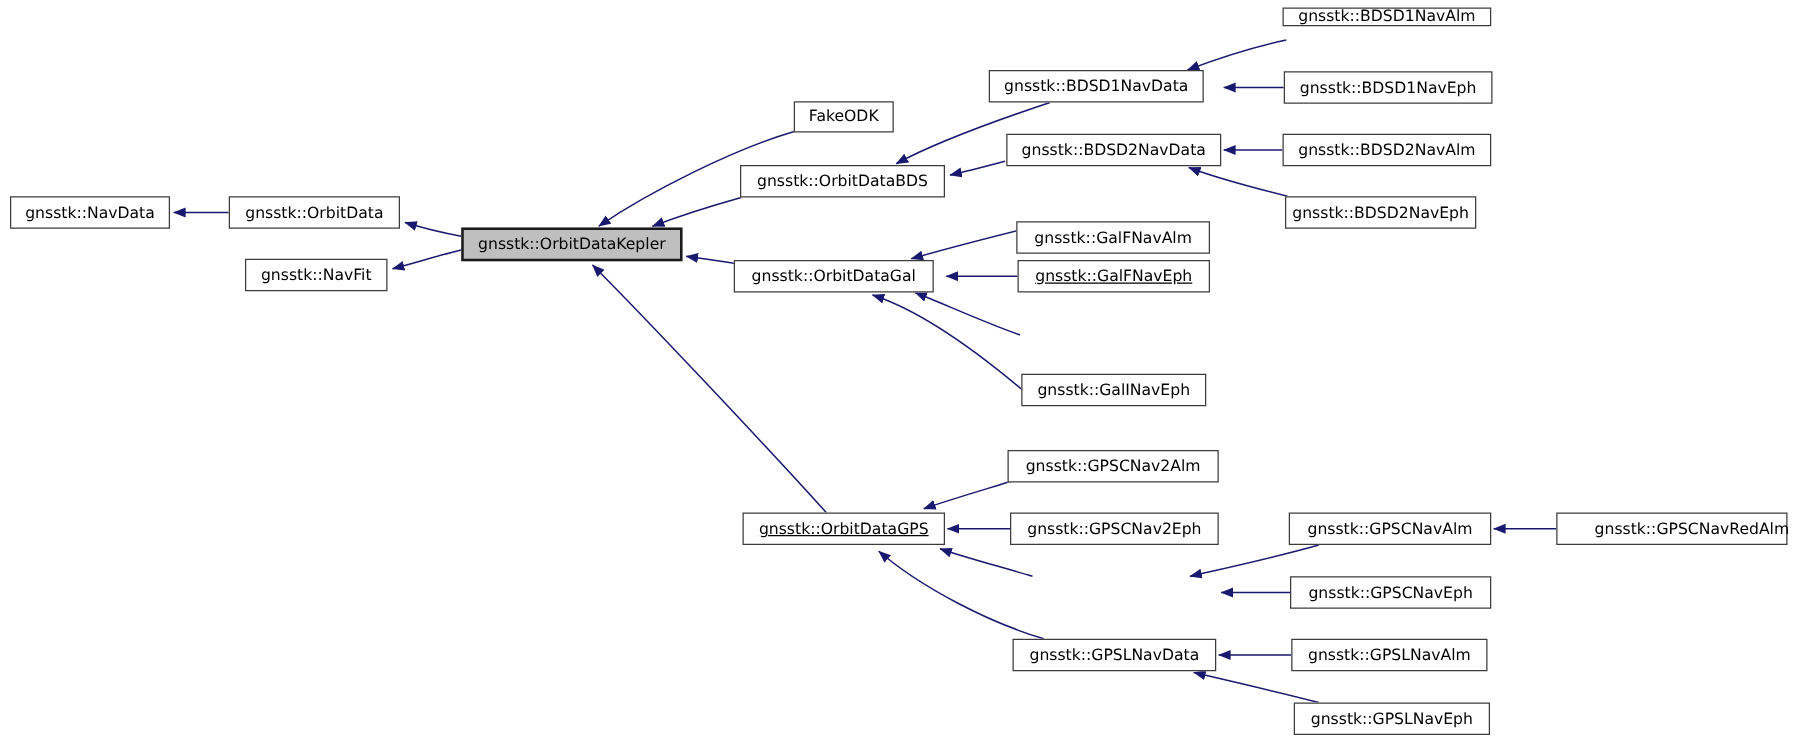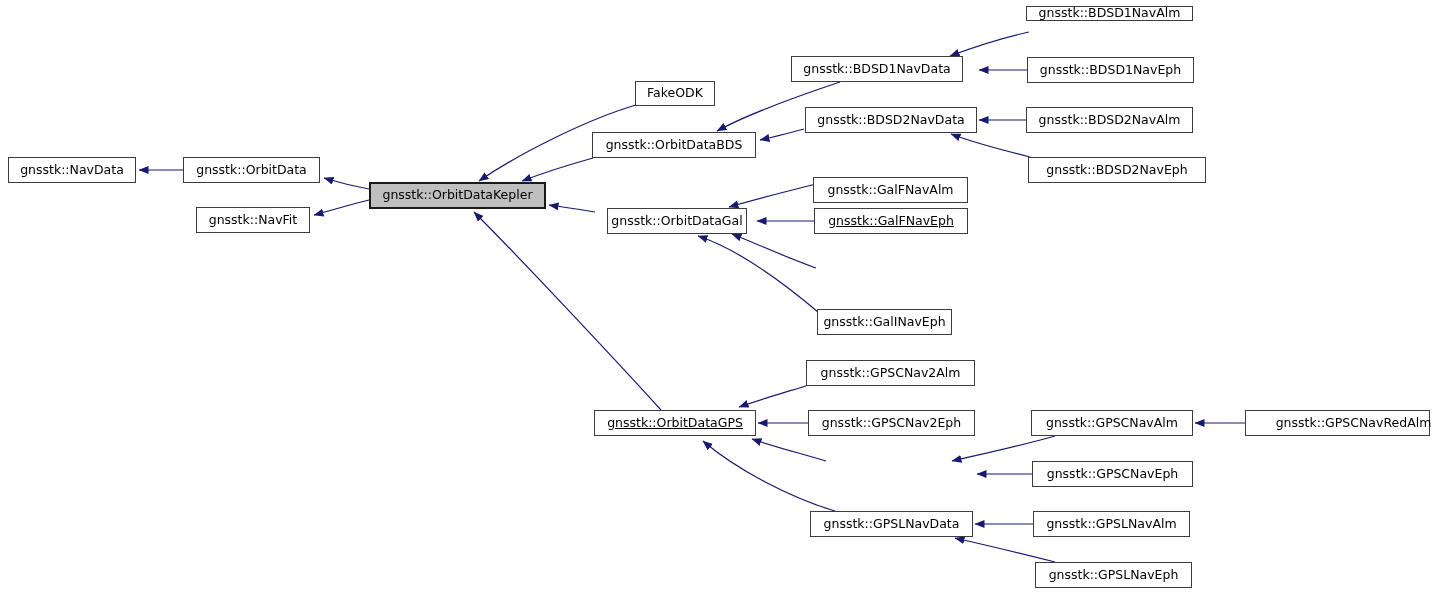--- a/index.html
+++ b/index.html
@@ -88,25 +88,25 @@
     <div class="node" style="left: 183px; top: 157px; width: 137px; height: 26px;">gnsstk::OrbitData</div>
     <div class="node" style="left: 196px; top: 207px; width: 114px; height: 26px;">gnsstk::NavFit</div>
     <div class="node focal" style="left: 369px; top: 182px; width: 177px; height: 27px;">gnsstk::OrbitDataKepler</div>
     <div class="node" style="left: 635px; top: 81px; width: 80px; height: 25px;">FakeODK</div>
     <div class="node" style="left: 592px; top: 132px; width: 164px; height: 26px;">gnsstk::OrbitDataBDS</div>
     <div class="node" style="left: 791px; top: 56px; width: 172px; height: 26px;">gnsstk::BDSD1NavData</div>
     <div class="node" style="left: 805px; top: 107px; width: 172px; height: 26px;">gnsstk::BDSD2NavData</div>
     <div class="node" style="left: 1026px; top: 6px; width: 167px; height: 15px;">gnsstk::BDSD1NavAlm</div>
     <div class="node" style="left: 1027px; top: 57px; width: 167px; height: 26px;">gnsstk::BDSD1NavEph</div>
     <div class="node" style="left: 1026px; top: 107px; width: 167px; height: 26px;">gnsstk::BDSD2NavAlm</div>
-    <div class="node" style="left: 1028px; top: 157px; width: 178px; height: 26px;">gnsstk::BDSD2NavEph</div>
-    <div class="node" style="left: 607px; top: 208px; width: 140px; height: 26px;">gnsstk::OrbitDataGal</div>
+    <div class="node" style="left: 1028px; top: 157px; width: 153px; height: 26px;">gnsstk::BDSD2NavEph</div>
+    <div class="node" style="left: 587px; top: 208px; width: 160px; height: 26px;">gnsstk::OrbitDataGal</div>
     <div class="node" style="left: 813px; top: 157px; width: 155px; height: 26px; margin-top: 20px;">gnsstk::GalFNavAlm</div>
     <div class="node" style="left: 814px; top: 208px; width: 154px; height: 26px; text-decoration: underline;">gnsstk::GalFNavEph</div>
-    <div class="node" style="left: 817px; top: 309px; width: 135px; height: 26px;">gnsstk::GalINavEph</div>
+    <div class="node" style="left: 817px; top: 299px; width: 148px; height: 26px;">gnsstk::GalINavEph</div>
     <div class="node" style="left: 594px; top: 410px; width: 162px; height: 26px; text-decoration: underline;">gnsstk::OrbitDataGPS</div>
     <div class="node" style="left: 806px; top: 360px; width: 169px; height: 26px;">gnsstk::GPSCNav2Alm</div>
     <div class="node" style="left: 808px; top: 410px; width: 167px; height: 26px;">gnsstk::GPSCNav2Eph</div>
     <div class="node" style="left: 810px; top: 511px; width: 163px; height: 26px;">gnsstk::GPSLNavData</div>
     <div class="node" style="left: 1031px; top: 410px; width: 162px; height: 26px;">gnsstk::GPSCNavAlm</div>
     <div class="node" style="left: 1245px; top: 410px; width: 185px; height: 26px; padding-left: 32px;">gnsstk::GPSCNavRedAlm</div>
     <div class="node" style="left: 1032px; top: 461px; width: 161px; height: 26px;">gnsstk::GPSCNavEph</div>
     <div class="node" style="left: 1033px; top: 511px; width: 157px; height: 26px;">gnsstk::GPSLNavAlm</div>
     <div class="node" style="left: 1035px; top: 562px; width: 157px; height: 26px;">gnsstk::GPSLNavEph</div>
   </div>

